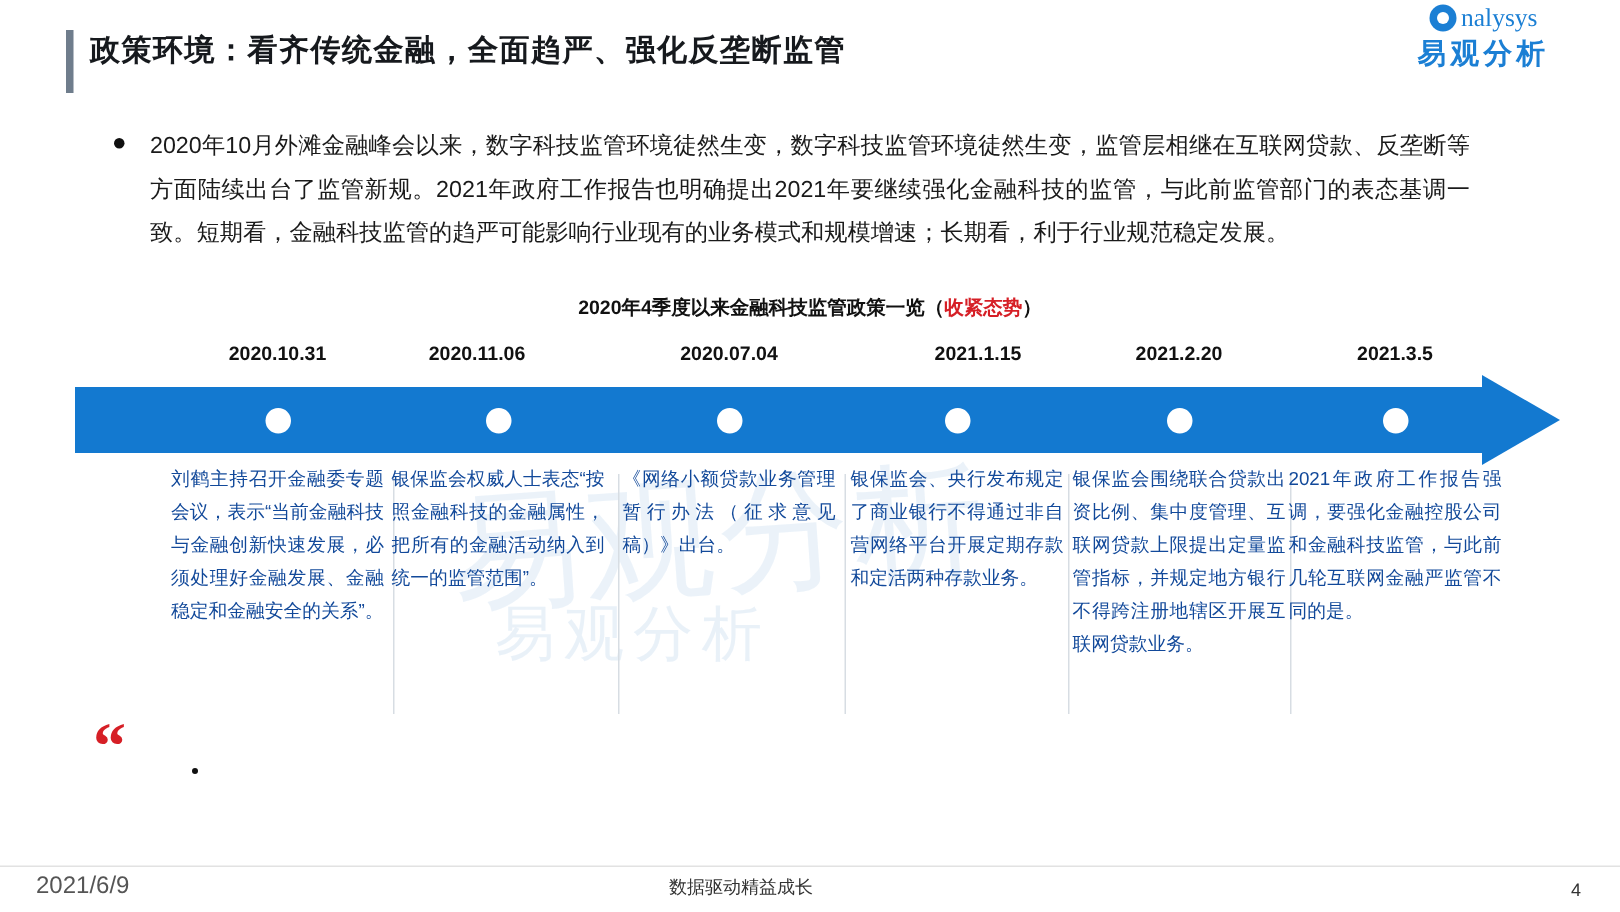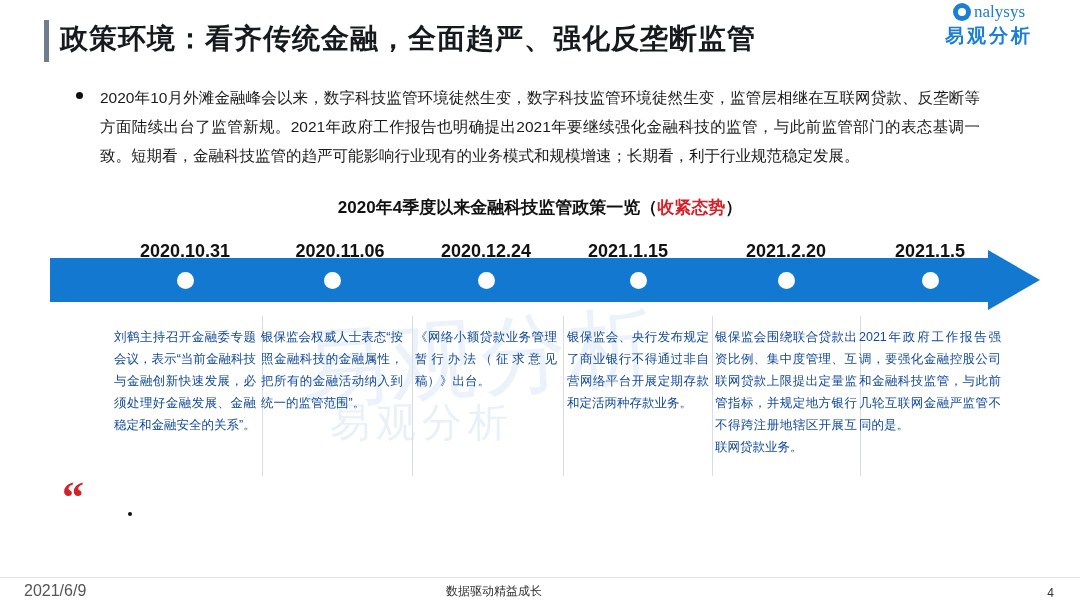--- a/index.html
+++ b/index.html
@@ -57,21 +57,21 @@
     left: 44px;
     top: 20px;
     width: 5px;
     height: 42px;
     background: #6f7d8c;
   }
   .title {
     position: absolute;
     left: 60px;
     top: 20px;
-    font-size: 28px;
+    font-size: 20px;
     font-weight: bold;
     color: #16191d;
     letter-spacing: 1px;
     white-space: nowrap;
   }
 
   
   .logo {
     position: absolute;
     right: 26px;
@@ -138,21 +138,21 @@
     text-align: justify;
   }
 
   
   .chart-title {
     position: absolute;
     left: 0;
     top: 196px;
     width: 1080px;
     text-align: center;
-    font-size: 17px;
+    font-size: 13px;
     font-weight: bold;
     color: #111111;
   }
   .chart-title .accent {
     color: #d61f26;
   }
 
   
   .timeline {
     position: absolute;
@@ -186,42 +186,41 @@
     height: 17px;
     border-radius: 50%;
     background: #ffffff;
     margin-left: -8px;
   }
 
   
   .date-label {
     position: absolute;
     top: 228px;
-    font-size: 18px;
+    font-size: 13px;
     font-weight: bold;
     color: #111111;
     text-align: center;
     white-space: nowrap;
     transform: translateX(-50%);
-    margin-top: 13px;
   }
 
   
   .tick {
     position: absolute;
     top: 316px;
     width: 1px;
     height: 160px;
     background: #d7dde3;
   }
 
   
   .col-text {
     position: absolute;
-    top: 326px;
+    top: 308px;
     width: 142px;
     font-size: 12.5px;
     line-height: 22px;
     color: #12499a;
     text-align: justify;
     transform: translateX(-50%);
   }
 
   
   .quote-mark {
@@ -308,25 +307,25 @@
   </div>
 
   <div class="bullet-dot"></div>
   <div class="intro">2020年10月外滩金融峰会以来，数字科技监管环境徒然生变，数字科技监管环境徒然生变，监管层相继在互联网贷款、反垄断等方面陆续出台了监管新规。2021年政府工作报告也明确提出2021年要继续强化金融科技的监管，与此前监管部门的表态基调一致。短期看，金融科技监管的趋严可能影响行业现有的业务模式和规模增速；长期看，利于行业规范稳定发展。</div>
 
   <div class="chart-title">
     <span>2020年4季度以来金融科技监管政策一览（</span><span class="accent">收紧态势</span><span>）</span>
   </div>
 
   <div class="date-label" style="left:185px;">2020.10.31</div>
-  <div class="date-label" style="left:340px;text-decoration:underline;">2020.11.06</div>
-  <div class="date-label" style="left:486px;">2020.12.24</div>
-  <div class="date-label" style="left:628px;">2021.1.15</div>
+  <div class="date-label" style="left:318px;">2020.11.06</div>
+  <div class="date-label" style="left:486px;">2020.07.04</div>
+  <div class="date-label" style="left:652px;">2021.1.15</div>
   <div class="date-label" style="left:786px;">2021.2.20</div>
-  <div class="date-label" style="left:930px;">2021.1.5</div>
+  <div class="date-label" style="left:930px;">2021.3.5</div>
 
   <div class="timeline">
     <div class="timeline-bar"></div>
     <div class="timeline-arrow"></div>
     <div class="node" style="left:135px;"></div>
     <div class="node" style="left:282px;"></div>
     <div class="node" style="left:436px;"></div>
     <div class="node" style="left:588px;"></div>
     <div class="node" style="left:736px;"></div>
     <div class="node" style="left:880px;"></div>

